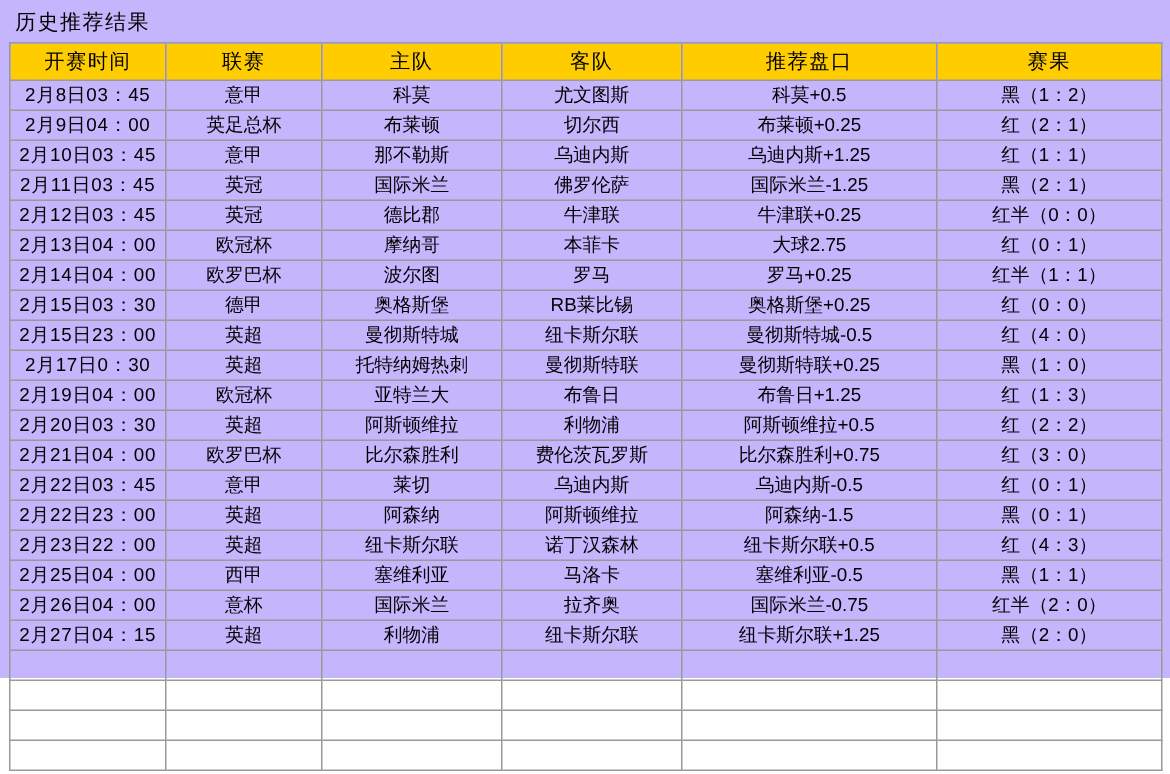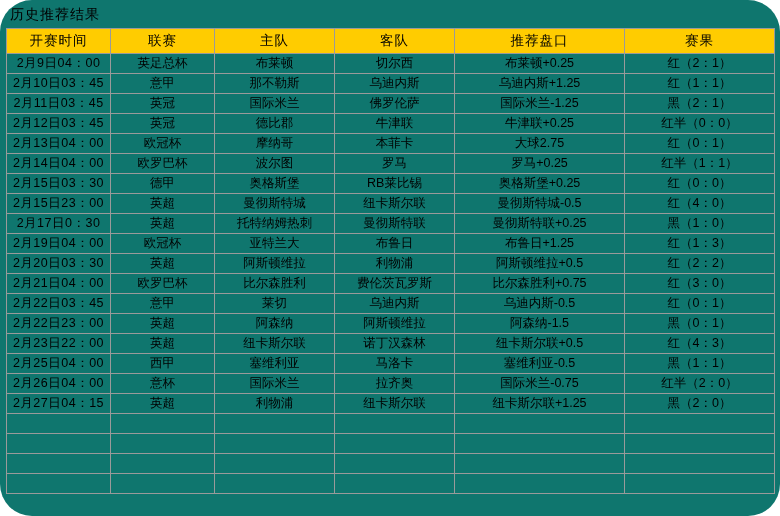--- a/index.html
+++ b/index.html
@@ -9,23 +9,22 @@
   }
   body {
     width: 780px;
     height: 516px;
     font-family: "Liberation Sans", sans-serif;
     overflow: hidden;
   }
   #page {
     position: relative;
     width: 780px;
-    height: 516px;
-    background: #0f766e;
-    border-radius: 32px;
+    height: 452px;
+    background: #c4b5fd;
   }
   .title-bar {
     padding: 6px 10px 4px 10px;
     font-size: 14px;
     color: #000000;
     letter-spacing: 1px;
   }
   .table-wrap {
     padding: 0 6px;
   }
@@ -86,20 +85,28 @@
           <th>开赛时间</th>
           <th>联赛</th>
           <th>主队</th>
           <th>客队</th>
           <th>推荐盘口</th>
           <th>赛果</th>
         </tr>
       </thead>
       <tbody id="tbody">
           <tr>
+            <td class="time-cell">2月8日03：45</td>
+            <td>意甲</td>
+            <td>科莫</td>
+            <td>尤文图斯</td>
+            <td>科莫+0.5</td>
+            <td class="res-black">黑（1：2）</td>
+          </tr>
+          <tr>
             <td class="time-cell">2月9日04：00</td>
             <td>英足总杯</td>
             <td>布莱顿</td>
             <td>切尔西</td>
             <td>布莱顿+0.25</td>
             <td class="res-red">红（2：1）</td>
           </tr>
           <tr>
             <td class="time-cell">2月10日03：45</td>
             <td>意甲</td>

